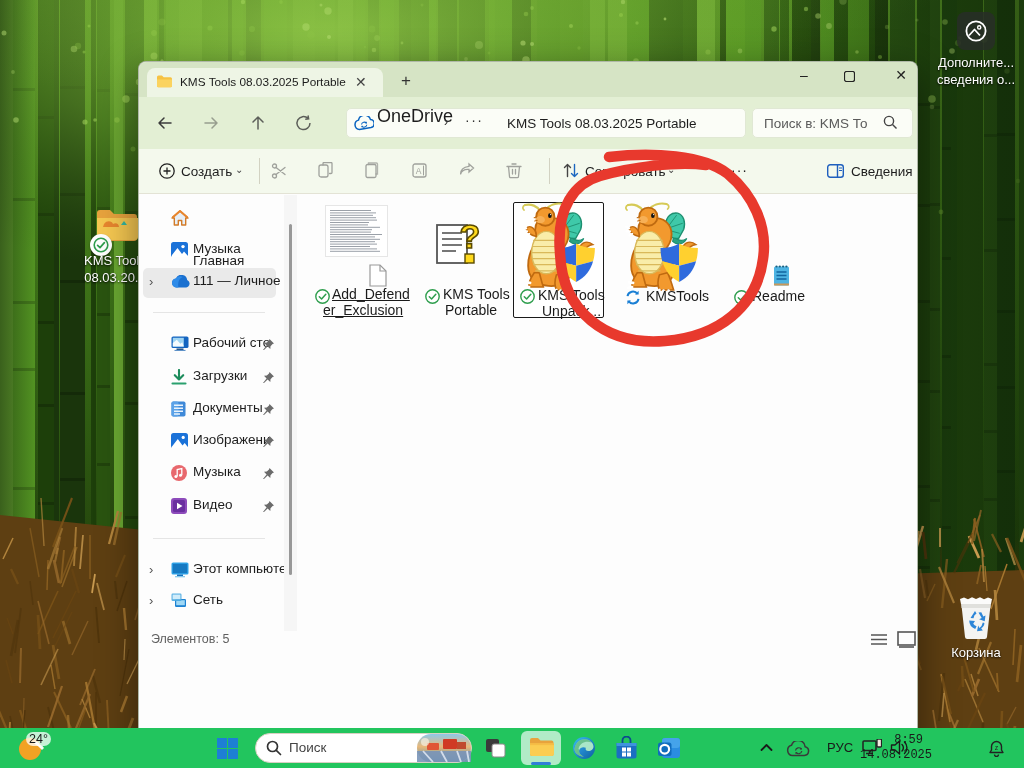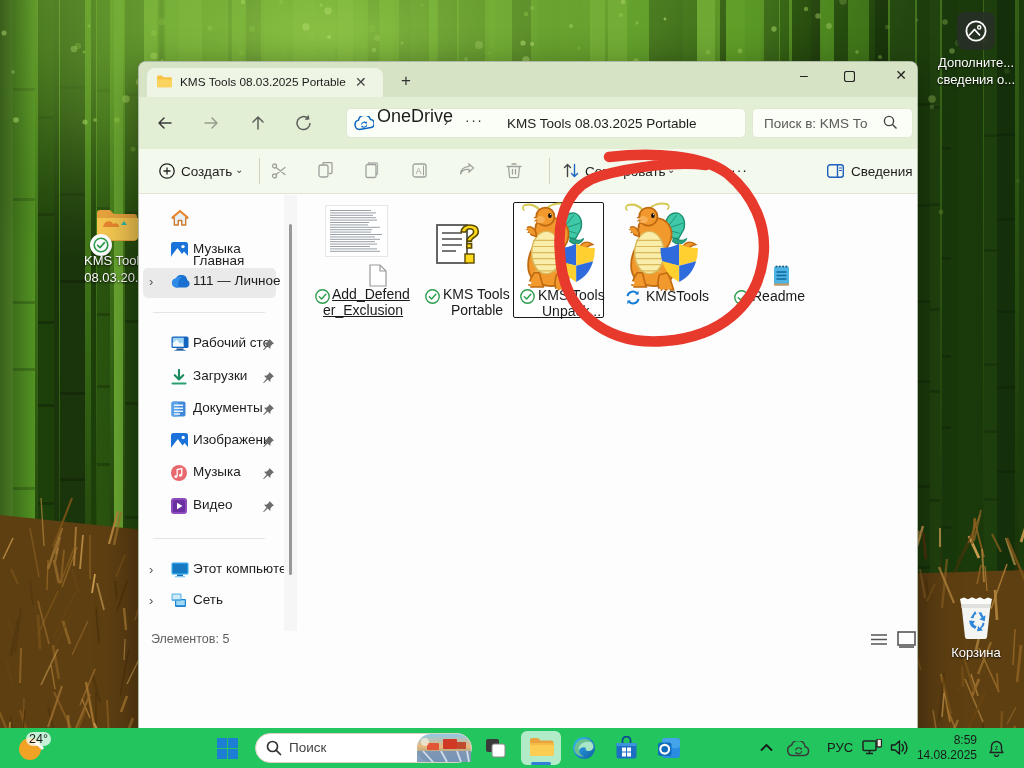--- a/index.html
+++ b/index.html
@@ -1335,21 +1335,21 @@
           <g stroke="#777" stroke-width="2.2">
             <path d="M8 15 h20 M8 21 h20 M8 27 h20 M8 33 h14"></path>
           </g>
           <text x="36" y="30" font-size="34" font-weight="bold" fill="#ffd91c" stroke="#5a4a00" stroke-width="1.6" text-anchor="middle" font-family="Liberation Sans">?</text>
           <rect x="31" y="36" width="9" height="9" fill="#ffd91c" stroke="#5a4a00" stroke-width="1.4"></rect>
         </svg>
       <div class="abs" style="left:286px;top:227px;"><svg width="15" height="15" viewBox="0 0 15 15">
             <circle cx="7.5" cy="7.5" r="6.7" fill="#fff" stroke="#2f9e4e" stroke-width="1.4"></circle>
             <path d="M4.3 7.8 L6.6 10 L10.8 5.2" fill="none" stroke="#2f9e4e" stroke-width="1.5" stroke-linecap="round" stroke-linejoin="round"></path>
           </svg></div>
-      <div class="abs" style="left:304px;top:225px;width:110px;font-size:14px;color:#1a1a1a;line-height:15.5px;">KMS Tools<br><span style="margin-left:8px">Portable</span></div>
+      <div class="abs" style="left:304px;top:225px;width:110px;font-size:14px;color:#1a1a1a;line-height:15.5px;">KMS Tools<br><span style="margin-left:2px">Portable</span></div>
       <div class="abs" style="left:374px;top:140px;width:91px;height:116px;background:#fff;border:1px solid #1a1a1a;border-radius:2px;"></div>
       <svg class="abs" style="left:379px;top:140px" width="84" height="88" viewBox="0 0 83 87" overflow="visible">
           <use href="#dragon"></use>
         </svg>
       <div class="abs" style="left:381px;top:227px;"><svg width="15" height="15" viewBox="0 0 15 15">
             <circle cx="7.5" cy="7.5" r="6.7" fill="#fff" stroke="#2f9e4e" stroke-width="1.4"></circle>
             <path d="M4.3 7.8 L6.6 10 L10.8 5.2" fill="none" stroke="#2f9e4e" stroke-width="1.5" stroke-linecap="round" stroke-linejoin="round"></path>
           </svg></div>
       <div class="abs" style="left:399px;top:225px;width:110px;font-size:14px;color:#1a1a1a;line-height:16px;">KMS Tools<br><span style="margin-left:4px">Unpack...</span></div>
       <svg class="abs" style="left:482px;top:140px" width="84" height="88" viewBox="0 0 83 87" overflow="visible">
@@ -1477,21 +1477,21 @@
     <div class="abs" style="left:827px;top:12px;font-size:13px;color:#1a1a1a;">РУС</div>
     <svg class="abs" style="left:862px;top:11px" width="20" height="18" viewBox="0 0 20 18">
         <rect x="1" y="2" width="13" height="9.5" rx="1" fill="none" stroke="#222" stroke-width="1.5"></rect>
         <path d="M4 14.5 h7 M7.5 11.5 v3" stroke="#222" stroke-width="1.5"></path>
         <rect x="15" y="0" width="4.5" height="8" rx="1" fill="#f2ebdf" stroke="#222" stroke-width="1.3"></rect>
       </svg>
     <svg class="abs" style="left:890px;top:11px" width="20" height="17" viewBox="0 0 20 17">
         <path d="M1.5 6 h3.5 l4.5-4 v13 L5 11 H1.5 Z" fill="none" stroke="#1a1a1a" stroke-width="1.4" stroke-linejoin="round"></path>
         <path d="M12 5.5 a4.5 4.5 0 0 1 0 6.5 M14.5 3 a8 8 0 0 1 0 11.5" fill="none" stroke="#1a1a1a" stroke-width="1.4" stroke-linecap="round"></path>
       </svg>
-    <div class="abs" style="left:914px;top:5px;width:63px;text-align:right;font-size:12px;color:#1a1a1a;line-height:15px;">8:59<br>14.08.2025</div>
+    <div class="abs" style="left:860px;top:5px;width:63px;text-align:right;font-size:12px;color:#1a1a1a;line-height:15px;font-family:Liberation Mono, monospace;">8:59<br>14.08.2025</div>
     <svg class="abs" style="left:988px;top:12px" width="17" height="17" viewBox="0 0 17 17">
         <path d="M8.5 1.5 a5 5 0 0 1 5 5 v3.5 l1.5 2.5 h-13 l1.5-2.5 V6.5 a5 5 0 0 1 5-5 Z" fill="none" stroke="#222" stroke-width="1.4" stroke-linejoin="round"></path>
         <path d="M6.5 14.5 a2 2 0 0 0 4 0" fill="none" stroke="#222" stroke-width="1.4"></path>
         <text x="8.5" y="10" font-size="7" text-anchor="middle" fill="#222" font-family="Liberation Sans">z</text>
       </svg>
   </div>
 
 </div>
 
 </body></html>

